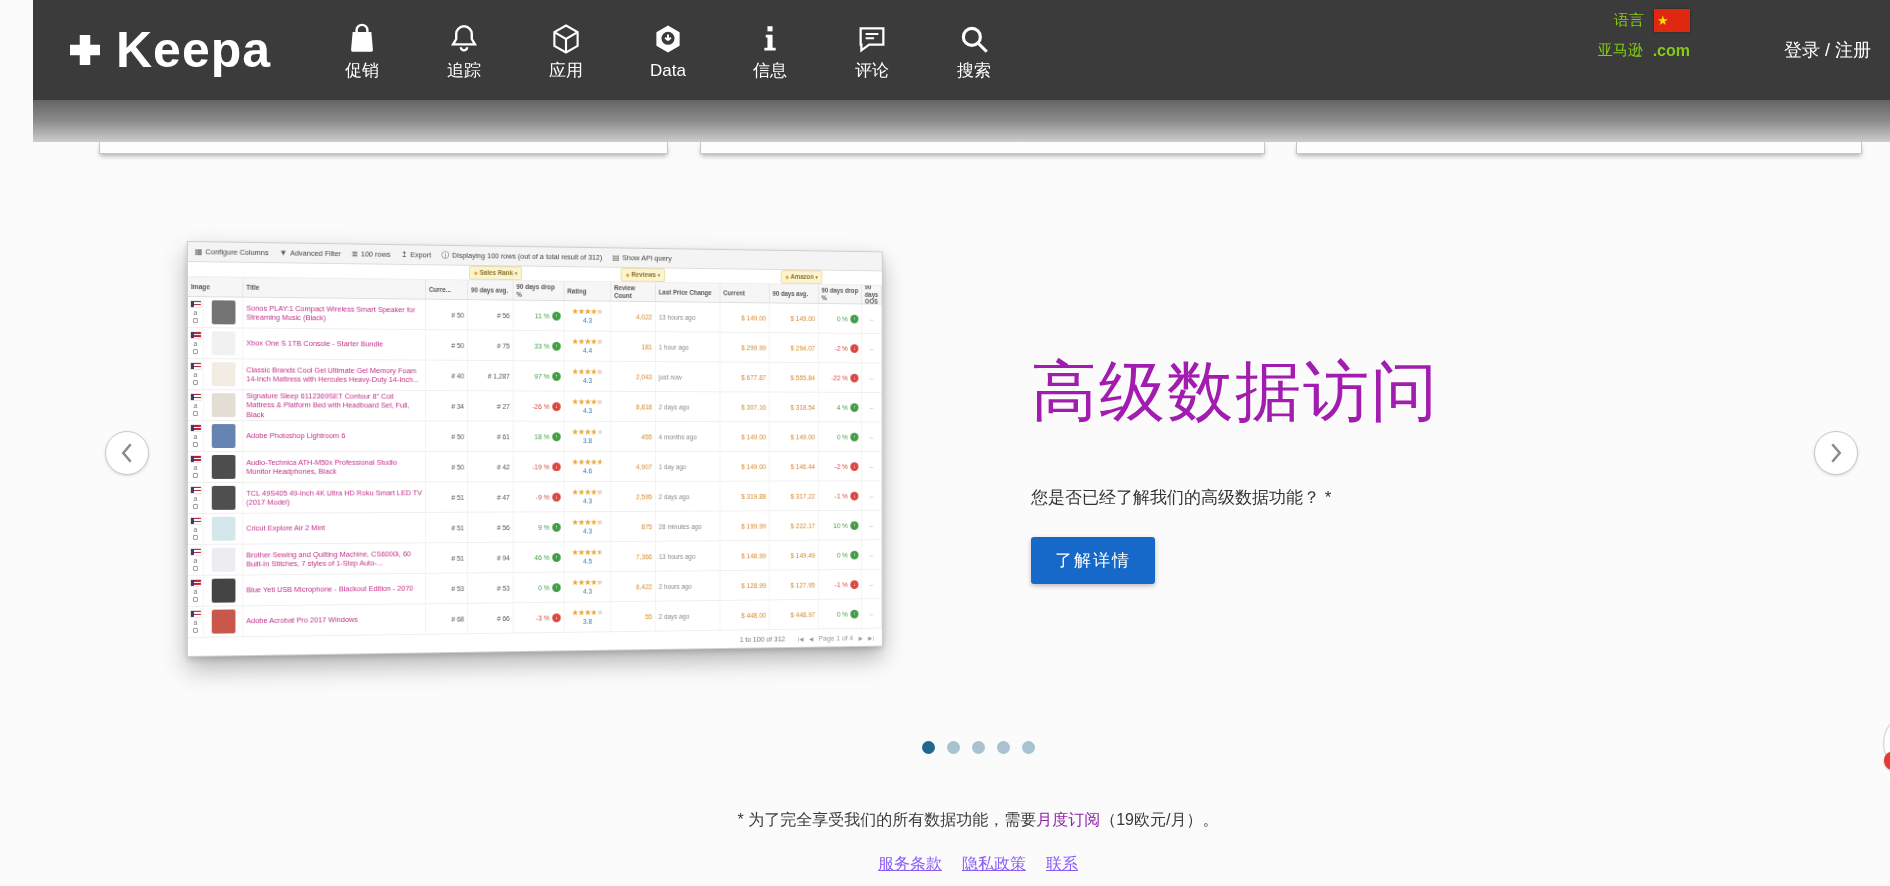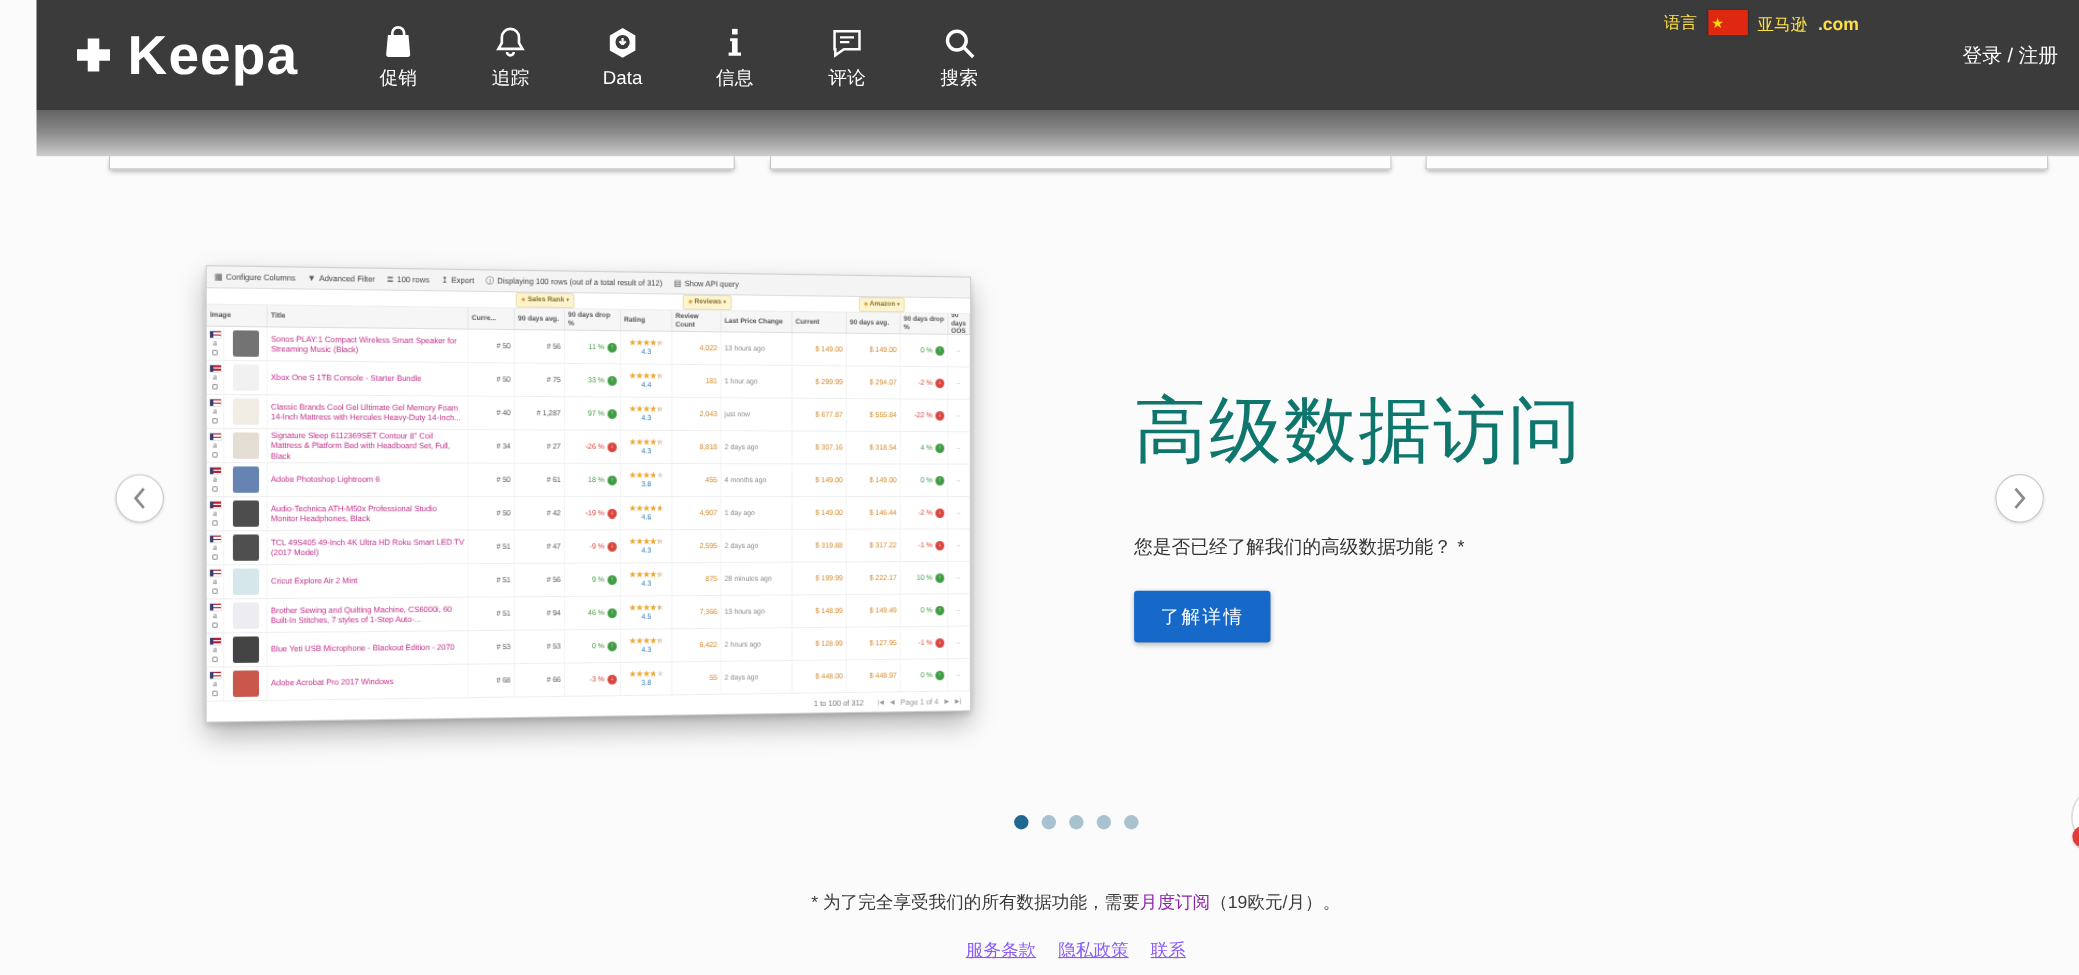--- a/index.html
+++ b/index.html
@@ -9,21 +9,21 @@
 
   
   .topbar{position:absolute;left:0;top:0;width:100%;height:100px;background:#3b3b3b;z-index:6;}
   .logo{position:absolute;left:34px;top:50%;transform:translateY(-50%);display:flex;align-items:center;gap:13px;color:#fff;cursor:pointer;text-decoration:none;}
   .logo-mark svg{width:36px;height:36px;display:block;}
   .logo-text{font-size:50px;font-weight:bold;letter-spacing:1px;line-height:1;}
   .mainnav{position:absolute;left:295px;top:0;height:100%;display:flex;}
   .nav-item{width:68px;margin-right:34px;display:flex;flex-direction:column;align-items:center;justify-content:center;gap:6px;color:#fff;cursor:pointer;text-align:right;}
   .nav-ic svg{width:34px;height:34px;display:block;}
   .nav-label{font-size:17px;line-height:1;white-space:nowrap;}
-  .intl{position:absolute;right:233px;top:9px;display:flex;flex-direction:row;align-items:flex-end;gap:9px;color:#fde047;}
+  .intl{position:absolute;right:233px;top:9px;display:flex;flex-direction:column;align-items:flex-end;gap:9px;color:#84cc16;}
   .intl-row{display:flex;align-items:center;gap:10px;}
   .lang{font-size:15px;cursor:pointer;}
   .flag{width:36px;height:23px;background:#de2910;position:relative;box-shadow:0 0 2px rgba(0,0,0,.5);cursor:pointer;}
   .flag:before{content:"★";color:#ffde00;font-size:13px;position:absolute;left:3px;top:0;line-height:23px;}
   .marketplace{font-size:15px;}
   .domain{font-size:16px;font-weight:bold;cursor:pointer;}
   .auth{position:absolute;right:52px;top:50%;transform:translateY(-50%);color:#fff;font-size:18px;cursor:pointer;white-space:nowrap;}
 
   
   .header-shadow{position:absolute;left:0;top:100px;width:100%;height:42px;z-index:4;
@@ -35,21 +35,21 @@
   
   .car-arrow{position:absolute;width:44px;height:44px;border-radius:50%;background:#fff;border:1px solid #c9c9c9;
      box-shadow:0 1px 3px rgba(0,0,0,.15);display:flex;align-items:center;justify-content:center;cursor:pointer;z-index:5;padding:0;}
   .car-arrow.left{left:72px;top:431px;} .car-arrow.right{left:1781px;top:431px;}
   .dots{position:absolute;left:0;top:741px;width:100%;display:flex;justify-content:center;gap:12px;z-index:5;}
   .dot{width:13px;height:13px;border-radius:50%;background:#a9c2cf;cursor:pointer;}
   .dot.active{background:#20688f;}
 
   
   .slide-text{position:absolute;left:998px;top:358px;width:640px;}
-  .slide-text h1{font-size:66px;font-weight:normal;color:#0f766e;letter-spacing:2px;line-height:1;}
+  .slide-text h1{font-size:66px;font-weight:normal;color:#a21caf;letter-spacing:2px;line-height:1;}
   .slide-text p{font-size:17px;color:#333;margin-top:62px;}
   .cta{display:inline-block;margin-top:28px;background:#1669c9;color:#fff;border:none;border-radius:3px;
        font-size:17px;padding:12px 24px;cursor:pointer;box-shadow:0 2px 5px rgba(0,0,0,.25);
        font-family:inherit;letter-spacing:2px;}
 
   
   .shot-wrap{position:absolute;left:154px;top:241px;transform:perspective(1700px) rotateY(7deg);transform-origin:left center;z-index:4;}
   .shot{width:738px;background:#fff;border:1px solid #cfcfcf;
         box-shadow:0 12px 24px rgba(0,0,0,.28),0 3px 6px rgba(0,0,0,.15);}
   .shot-toolbar{display:flex;align-items:center;gap:11px;height:20px;background:#f4f4f4;border-bottom:1px solid #ddd;
@@ -132,20 +132,29 @@
         <span class="nav-ic">
           <svg viewBox="0 0 24 24" fill="none" stroke="#fff" stroke-width="1.7">
               <path d="M12 3a5.5 5.5 0 0 0-5.5 5.5V12l-2.2 3.8h15.4L17.5 12V8.5A5.5 5.5 0 0 0 12 3z"></path>
               <path d="M9.8 17.8a2.2 2.2 0 0 0 4.4 0"></path>
             </svg>
         </span>
         <span class="nav-label">追踪</span>
       </a>
       <a class="nav-item">
         <span class="nav-ic">
+          <svg viewBox="0 0 24 24" fill="none" stroke="#fff" stroke-width="1.5">
+              <path d="M12 2.5l8.2 4.7v9.6L12 21.5l-8.2-4.7V7.2L12 2.5z"></path>
+              <path d="M3.8 7.2L12 12l8.2-4.8M12 21.5V12"></path>
+            </svg>
+        </span>
+        <span class="nav-label">应用</span>
+      </a>
+      <a class="nav-item">
+        <span class="nav-ic">
           <svg viewBox="0 0 24 24">
               <path d="M12 2.5l8.2 4.7v9.6L12 21.5l-8.2-4.7V7.2L12 2.5z" fill="#fff"></path>
               <circle cx="12" cy="11.5" r="4.6" fill="#3b3b3b"></circle>
               <path d="M12 8.8v4.2m0 0l-2-2m2 2l2-2" stroke="#fff" stroke-width="1.4" fill="none"></path>
             </svg>
         </span>
         <span class="nav-label">Data</span>
       </a>
       <a class="nav-item">
         <span class="nav-ic">

